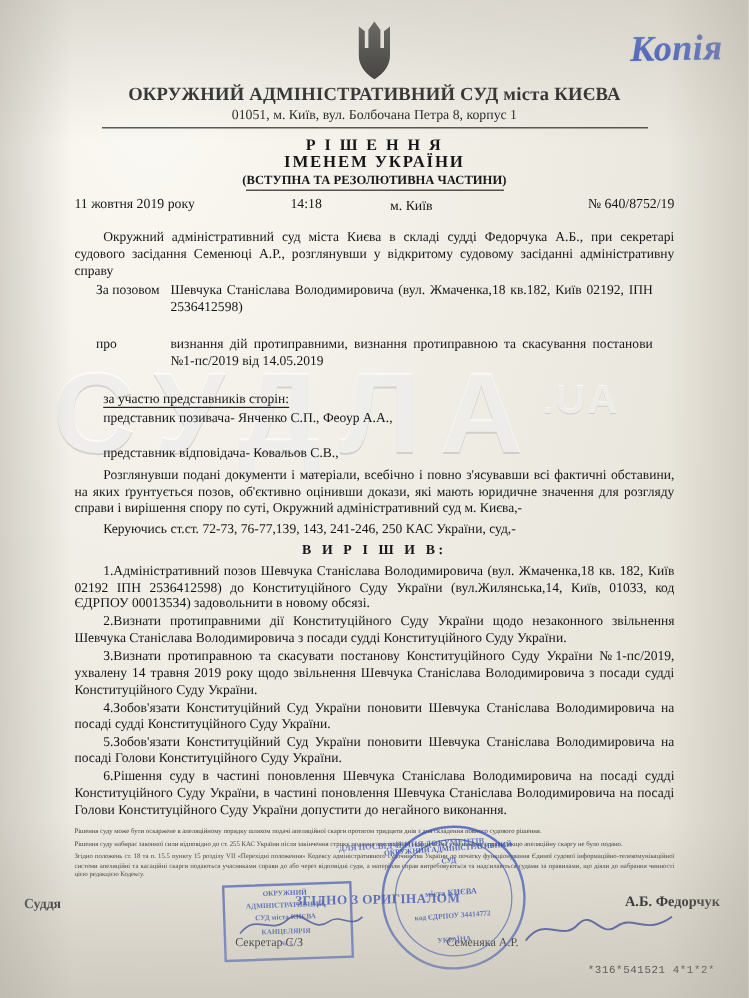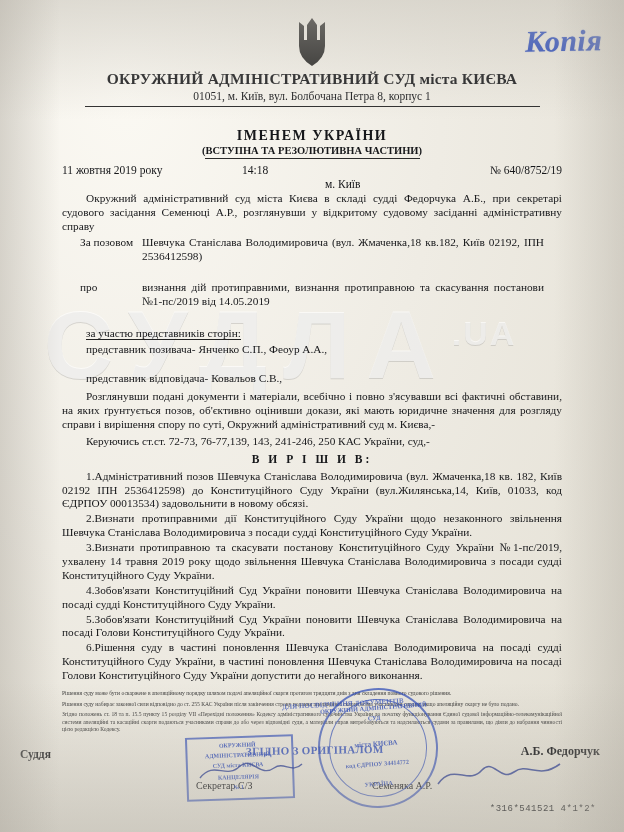--- a/index.html
+++ b/index.html
@@ -67,21 +67,21 @@
   .hr1{position:absolute;left:85px;top:106px;width:455px;height:1px;background:#2a2a2a;}
 
   .t-rish{position:absolute;left:0;top:113px;width:624px;text-align:center;font-weight:bold;font-size:13.5px;letter-spacing:2px;}
   .t-name{position:absolute;left:0;top:128px;width:624px;text-align:center;font-weight:bold;font-size:14px;letter-spacing:1.5px;}
   .t-part{position:absolute;left:0;top:145px;width:624px;text-align:center;font-size:10.5px;font-weight:bold;}
   .hr2{position:absolute;left:205px;top:158px;width:215px;height:1px;background:#2a2a2a;}
 
   .date-row{position:absolute;left:62px;top:164px;width:500px;font-size:11.5px;}
   .date-row .d1{position:absolute;left:0;top:0;}
   .date-row .d2{position:absolute;left:180px;top:0;}
-  .date-row .d3{position:absolute;left:263px;top:14px;}
+  .date-row .d3{position:absolute;left:263px;top:2px;}
   .date-row .d4{position:absolute;right:0;top:0;}
 
   .body{
     position:absolute;left:62px;top:192px;width:500px;
     font-size:11.3px;line-height:1.23;text-align:justify;
   }
   p{margin:0 0 1px 0;}
   .ind{text-indent:24px;}
 
   .kv{position:relative;margin:18px;}
@@ -198,20 +198,21 @@
     <svg class="emblem" viewBox="0 0 40 52">
       <path d="M20 2 L25 9 L25 24 L28 24 L28 10 L33 6 L33 30 Q33 42 20 50 Q7 42 7 30 L7 6 L12 10 L12 24 L15 24 L15 9 Z" fill="#1b1b1b"></path>
     </svg>
 
     <div class="copy-stamp">Копія</div>
 
     <div class="court-title">ОКРУЖНИЙ АДМІНІСТРАТИВНИЙ СУД міста КИЄВА</div>
     <div class="court-addr">01051, м. Київ, вул. Болбочана Петра 8, корпус 1</div>
     <div class="hr1"></div>
 
+    <div class="t-rish">Р І Ш Е Н Н Я</div>
     <div class="t-name">ІМЕНЕМ УКРАЇНИ</div>
     <div class="t-part">(ВСТУПНА ТА РЕЗОЛЮТИВНА ЧАСТИНИ)</div>
     <div class="hr2"></div>
 
     <div class="date-row">
       <span class="d1">11 жовтня 2019 року</span>
       <span class="d2">14:18</span>
       <span class="d3">м. Київ</span>
       <span class="d4">№ 640/8752/19</span>
     </div>

